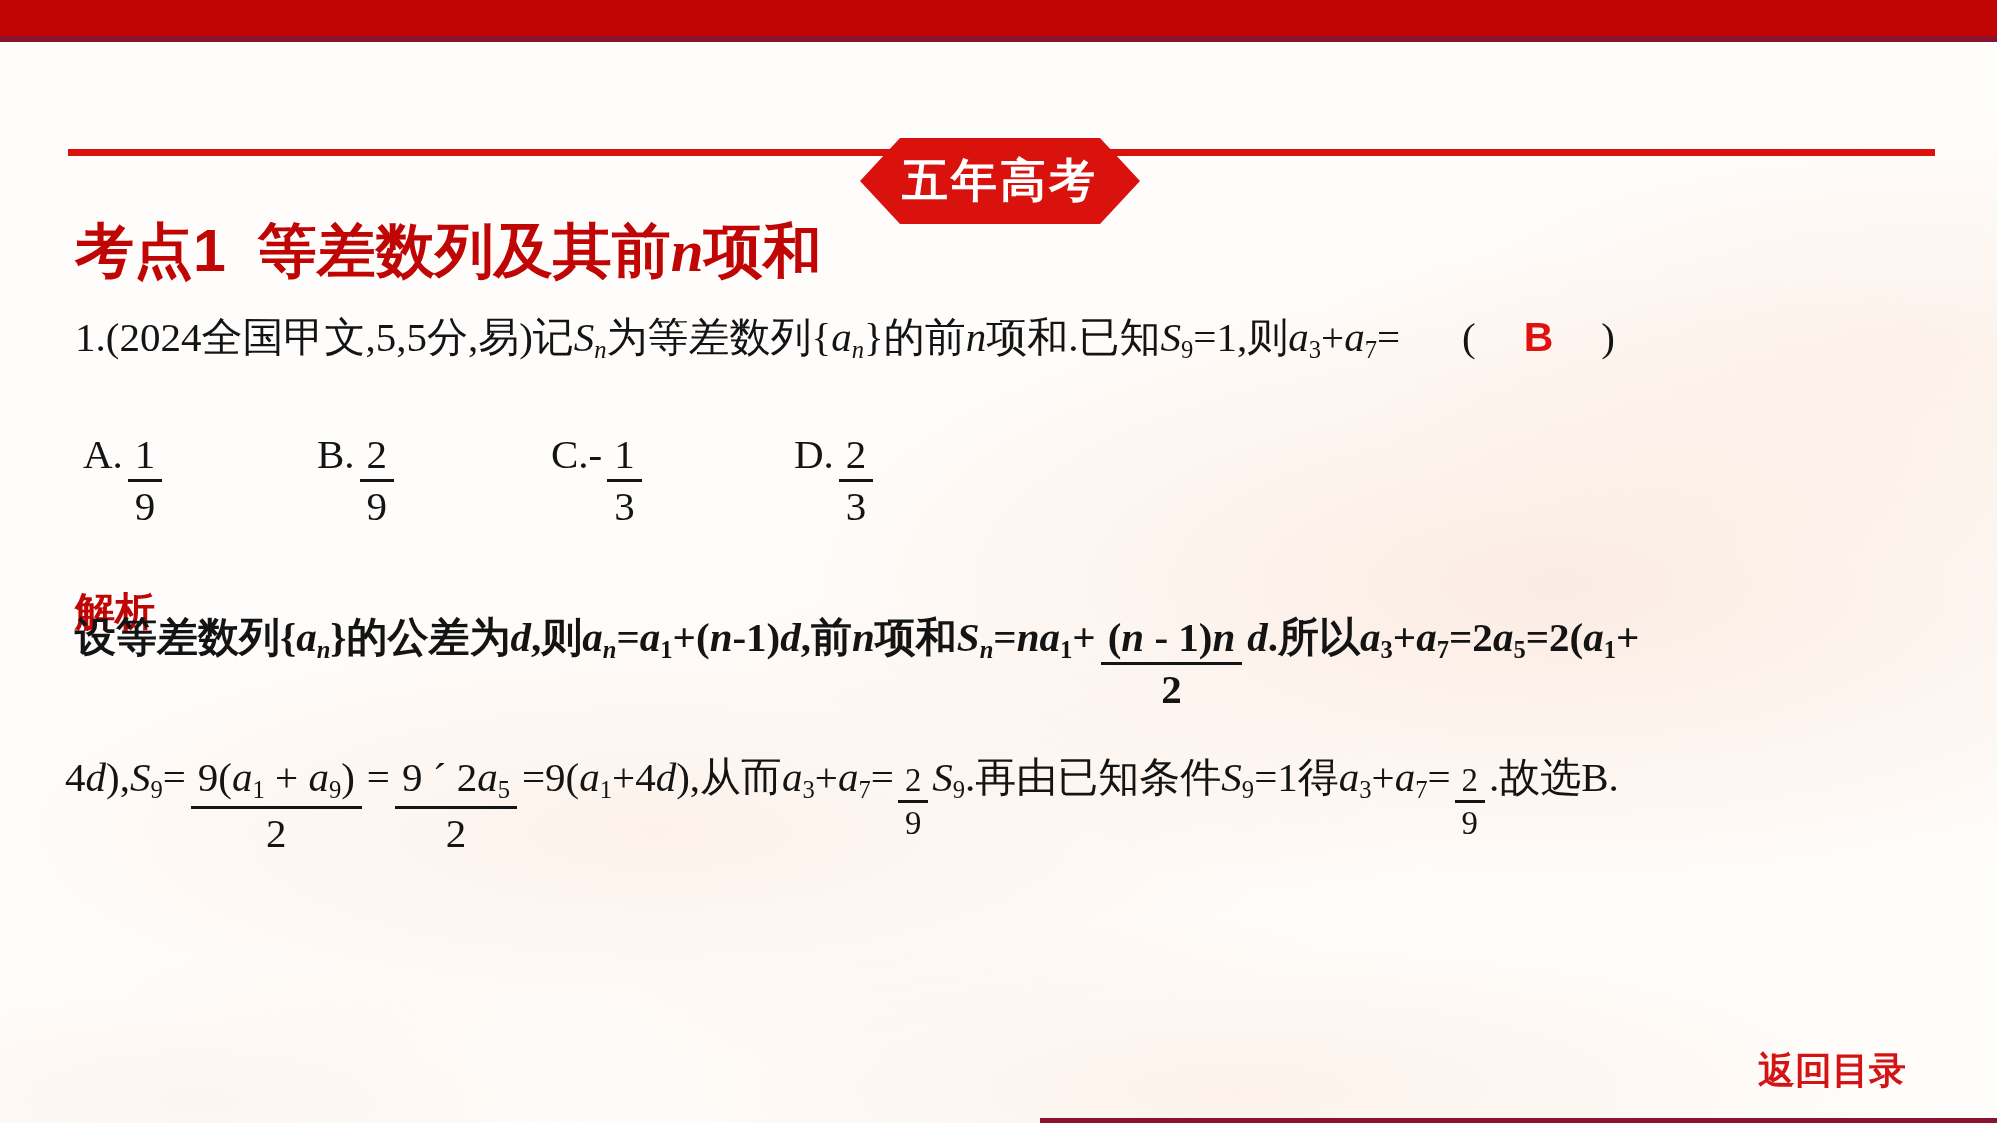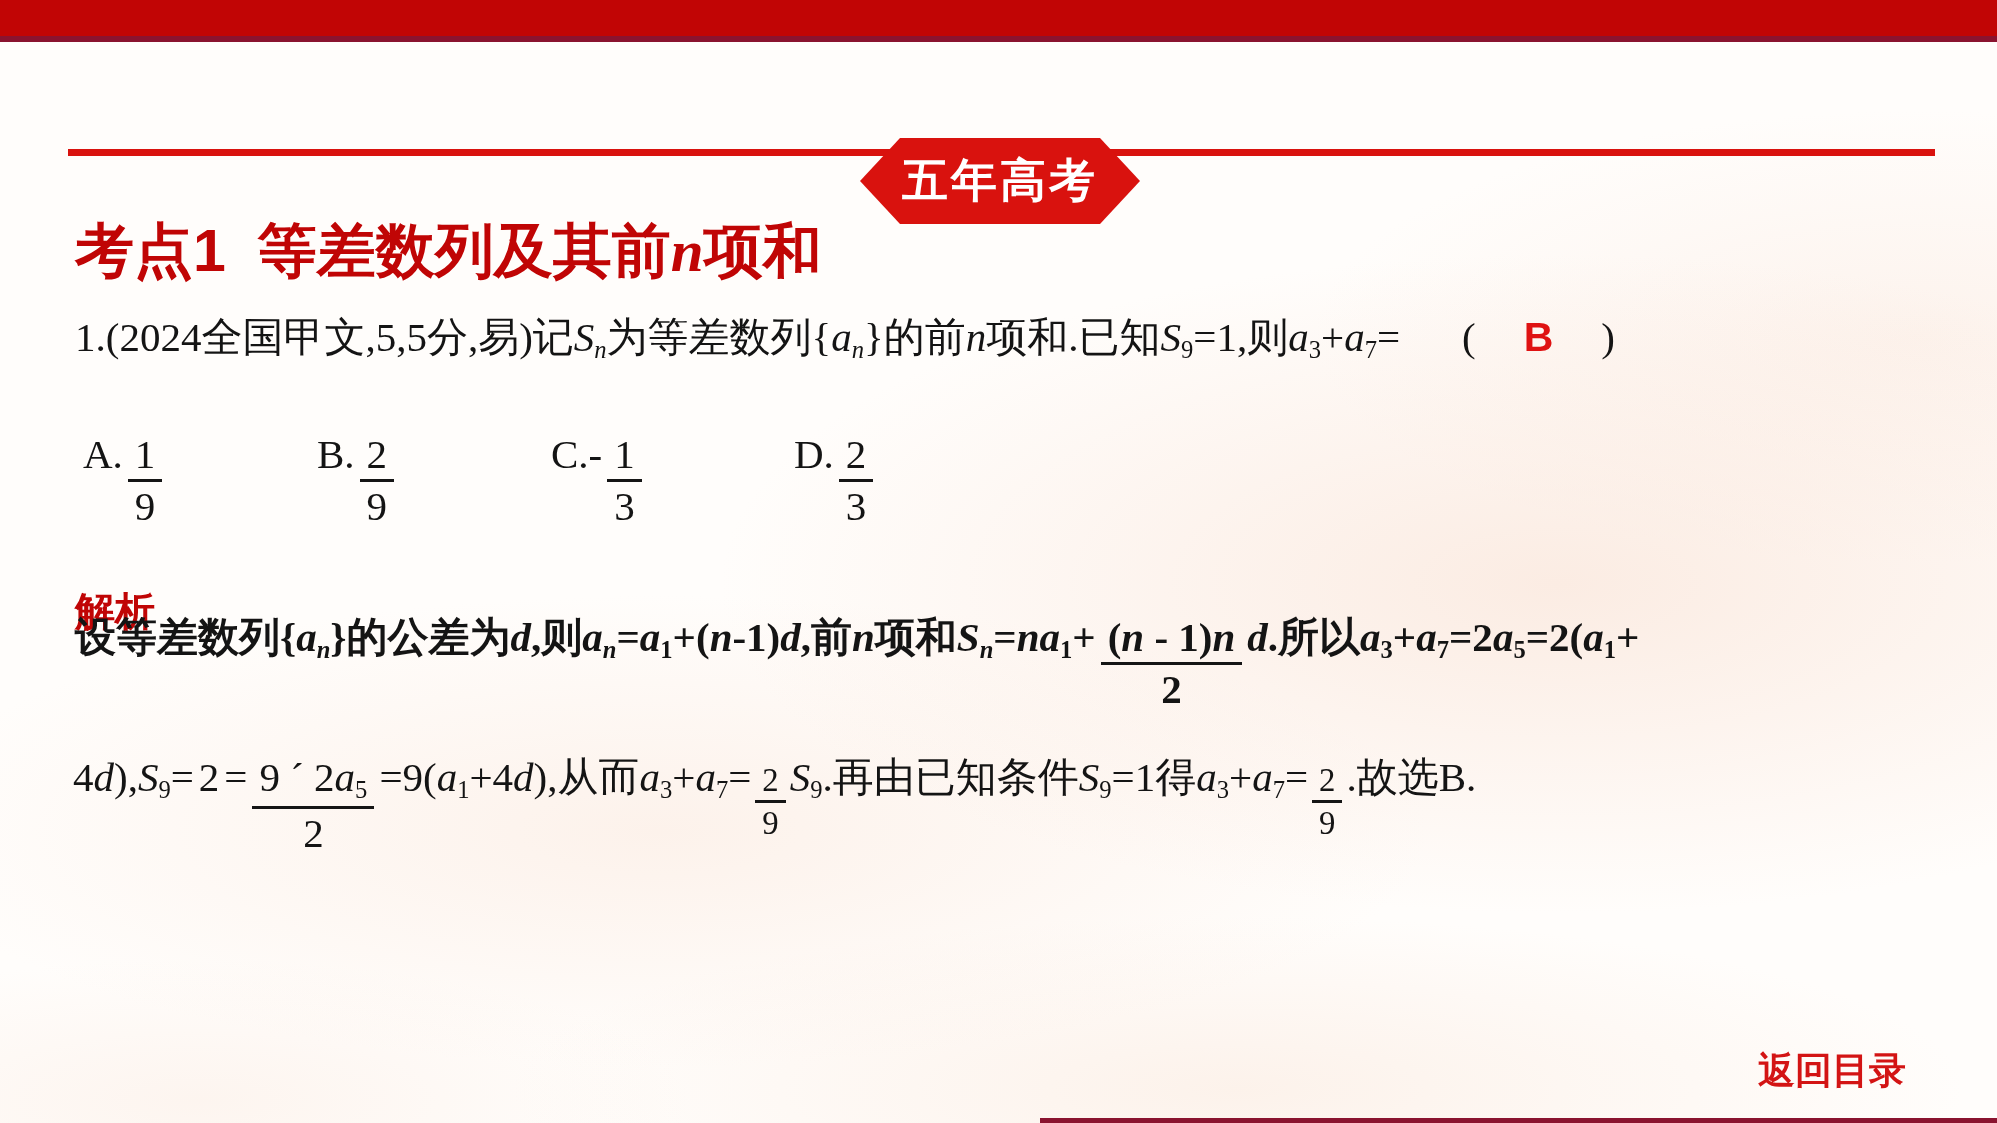--- a/index.html
+++ b/index.html
@@ -54,21 +54,21 @@
     font-size: 59px; font-weight: bold; white-space: nowrap;
     color: var(--heading-red, #c00505);
   }
 
   .math-line {
     position: absolute; white-space: nowrap;
     font-size: 41px; line-height: 1.25;
   }
   .question-line { left: 75px; top: 312px; }
   .sol-line-1 { left: 75px; top: 612px; font-weight: bold; }
-  .sol-line-2 { left: 73px; top: 752px; }
+  .sol-line-2 { left: 65px; top: 752px; }
 
   .options { position: absolute; left: 83px; top: 430px; width: 1400px; height: 120px; }
   .opt { position: absolute; top: 0; white-space: nowrap; font-size: 41px; }
   .opt-a { left: 0; }
   .opt-b { left: 234px; }
   .opt-c { left: 468px; }
   .opt-d { left: 711px; }
 
   .analysis-label {
     position: absolute; left: 75px; top: 540px;
@@ -134,20 +134,21 @@
       </span></div>
 </div>
 
 <div class="analysis-label">解析</div>
 
 <div class="math-line sol-line-1"><span class="seg-c">设等差数列</span><span class="seg-r">{</span><span class="seg-i">a</span><span class="seg-subi">n</span><span class="seg-r">}</span><span class="seg-c">的公差为</span><span class="seg-i">d</span><span class="seg-r">,</span><span class="seg-c">则</span><span class="seg-i">a</span><span class="seg-subi">n</span><span class="seg-r">=</span><span class="seg-i">a</span><span class="seg-sub">1</span><span class="seg-r">+(</span><span class="seg-i">n</span><span class="seg-r">-1)</span><span class="seg-i">d</span><span class="seg-r">,</span><span class="seg-c">前</span><span class="seg-i">n</span><span class="seg-c">项和</span><span class="seg-i">S</span><span class="seg-subi">n</span><span class="seg-r">=</span><span class="seg-i">n</span><span class="seg-i">a</span><span class="seg-sub">1</span><span class="seg-r">+</span><span class="frac">
       <span class="num"><span class="seg-r">(</span><span class="seg-i">n</span><span class="seg-r"> - 1)</span><span class="seg-i">n</span></span>
       <span class="den"><span class="seg-r">2</span></span>
     </span><span class="seg-i">d</span><span class="seg-r">.</span><span class="seg-c">所以</span><span class="seg-i">a</span><span class="seg-sub">3</span><span class="seg-r">+</span><span class="seg-i">a</span><span class="seg-sub">7</span><span class="seg-r">=2</span><span class="seg-i">a</span><span class="seg-sub">5</span><span class="seg-r">=2(</span><span class="seg-i">a</span><span class="seg-sub">1</span><span class="seg-r">+</span></div>
 <div class="math-line sol-line-2"><span class="seg-r">4</span><span class="seg-i">d</span><span class="seg-r">),</span><span class="seg-i">S</span><span class="seg-sub">9</span><span class="seg-r">=</span><span class="frac">
+      <span class="num"><span class="seg-r">9(</span><span class="seg-i">a</span><span class="seg-sub">1</span><span class="seg-r"> + </span><span class="seg-i">a</span><span class="seg-sub">9</span><span class="seg-r">)</span></span>
       <span class="den"><span class="seg-r">2</span></span>
     </span><span class="seg-r">=</span><span class="frac">
       <span class="num"><span class="seg-r">9 ´ 2</span><span class="seg-i">a</span><span class="seg-sub">5</span></span>
       <span class="den"><span class="seg-r">2</span></span>
     </span><span class="seg-r">=9(</span><span class="seg-i">a</span><span class="seg-sub">1</span><span class="seg-r">+4</span><span class="seg-i">d</span><span class="seg-r">),</span><span class="seg-c">从而</span><span class="seg-i">a</span><span class="seg-sub">3</span><span class="seg-r">+</span><span class="seg-i">a</span><span class="seg-sub">7</span><span class="seg-r">=</span><span class="frac sm">
       <span class="num"><span class="seg-r">2</span></span>
       <span class="den"><span class="seg-r">9</span></span>
     </span><span class="seg-i">S</span><span class="seg-sub">9</span><span class="seg-r">.</span><span class="seg-c">再由已知条件</span><span class="seg-i">S</span><span class="seg-sub">9</span><span class="seg-r">=1</span><span class="seg-c">得</span><span class="seg-i">a</span><span class="seg-sub">3</span><span class="seg-r">+</span><span class="seg-i">a</span><span class="seg-sub">7</span><span class="seg-r">=</span><span class="frac sm">
       <span class="num"><span class="seg-r">2</span></span>
       <span class="den"><span class="seg-r">9</span></span>

